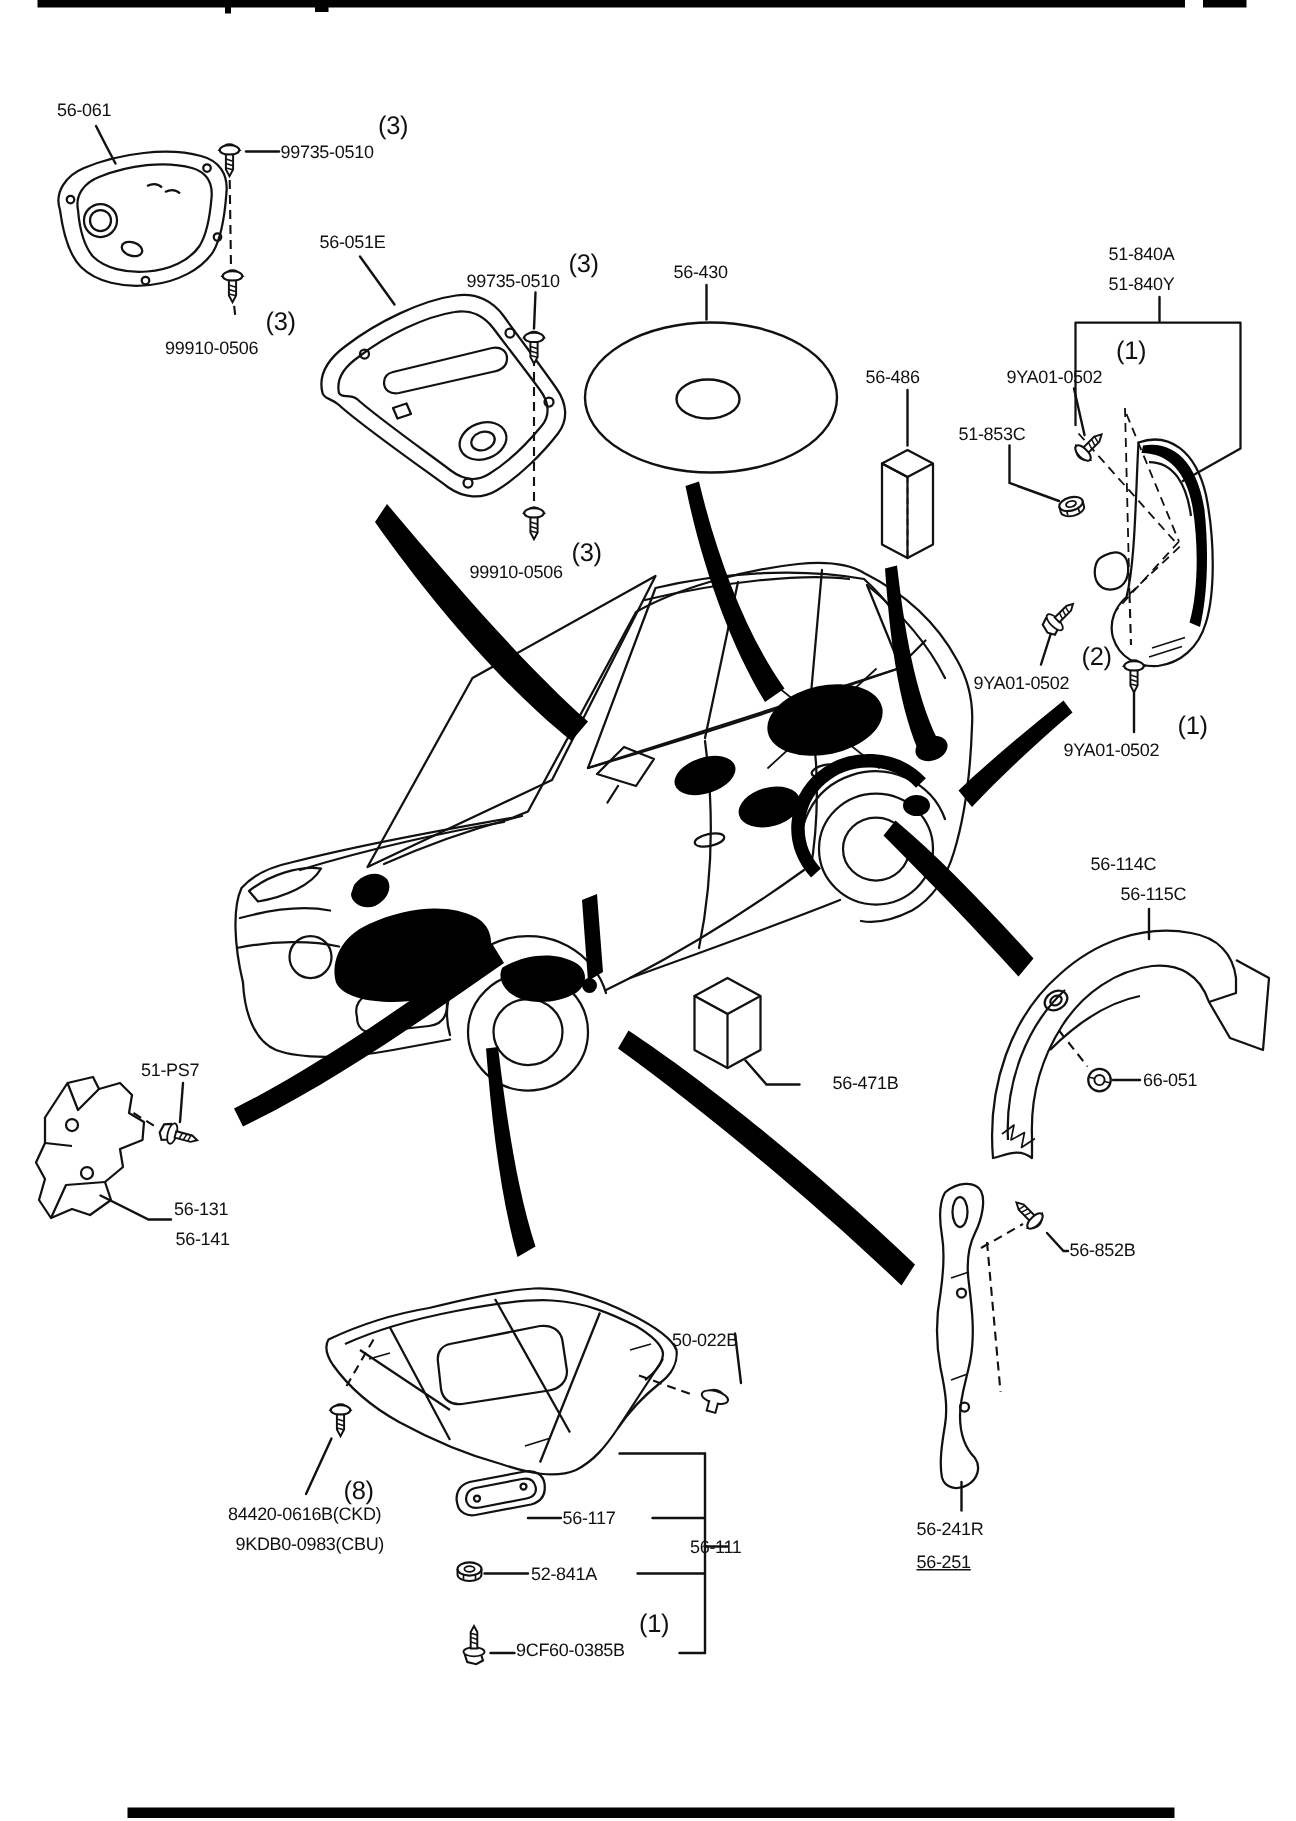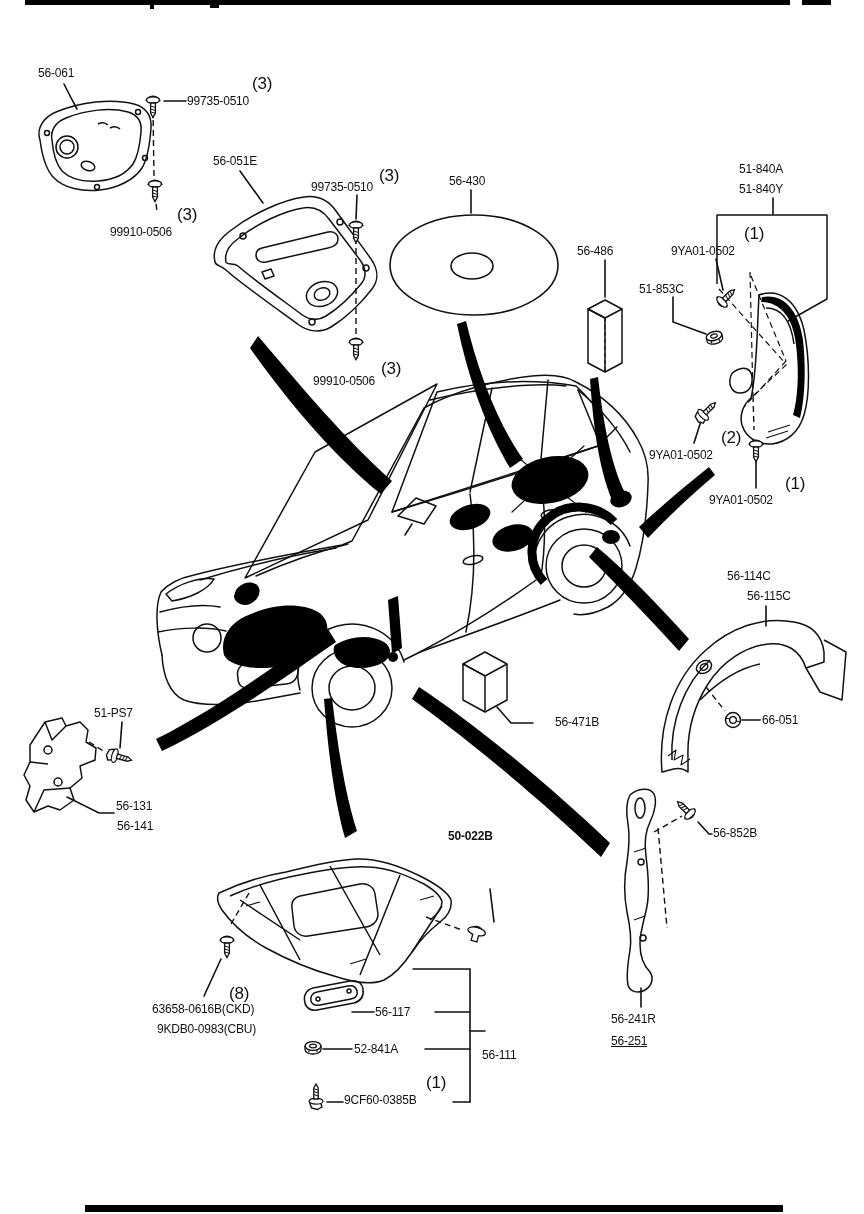--- a/index.html
+++ b/index.html
@@ -345,23 +345,23 @@
   <div class="lbl" style="left:727px;top:566px;">56-114C</div>
   <div class="lbl" style="left:729px;top:586px;margin-left:18px;">56-115C</div>
   <div class="lbl" style="left:762px;top:710px;">66-051</div>
   <div class="lbl" style="left:94px;top:703px;">51-PS7</div>
   <div class="lbl" style="left:116px;top:796px;">56-131</div>
   <div class="lbl" style="left:117px;top:816px;">56-141</div>
   <div class="lbl" style="left:524px;top:712px;margin-left:31px;">56-471B</div>
   <div class="lbl" style="left:713px;top:823px;">56-852B</div>
   <div class="lbl" style="left:611px;top:1009px;">56-241R</div>
   <div class="lbl" style="left:611px;top:1031px;text-decoration:underline;">56-251</div>
-  <div class="lbl" style="left:448px;top:826px;font-weight:bold;">50-022B</div>
+  <div class="lbl" style="left:448px;top:883px;">50-022B</div>
   <div class="lbl qty" style="left:229px;top:984px;">(8)</div>
-  <div class="lbl" style="left:152px;top:999px;">63658-0616B(CKD)</div>
+  <div class="lbl" style="left:152px;top:999px;">84420-0616B(CKD)</div>
   <div class="lbl" style="left:157px;top:1019px;">9KDB0-0983(CBU)</div>
   <div class="lbl" style="left:375px;top:1002px;">56-117</div>
-  <div class="lbl" style="left:482px;top:1021px;margin-top:24px;">56-111</div>
+  <div class="lbl" style="left:460px;top:1021px;">56-111</div>
   <div class="lbl" style="left:354px;top:1039px;text-align:right;">52-841A</div>
   <div class="lbl qty" style="left:426px;top:1073px;">(1)</div>
   <div class="lbl" style="left:344px;top:1090px;">9CF60-0385B</div>
 
 </div>
 
 </body></html>

